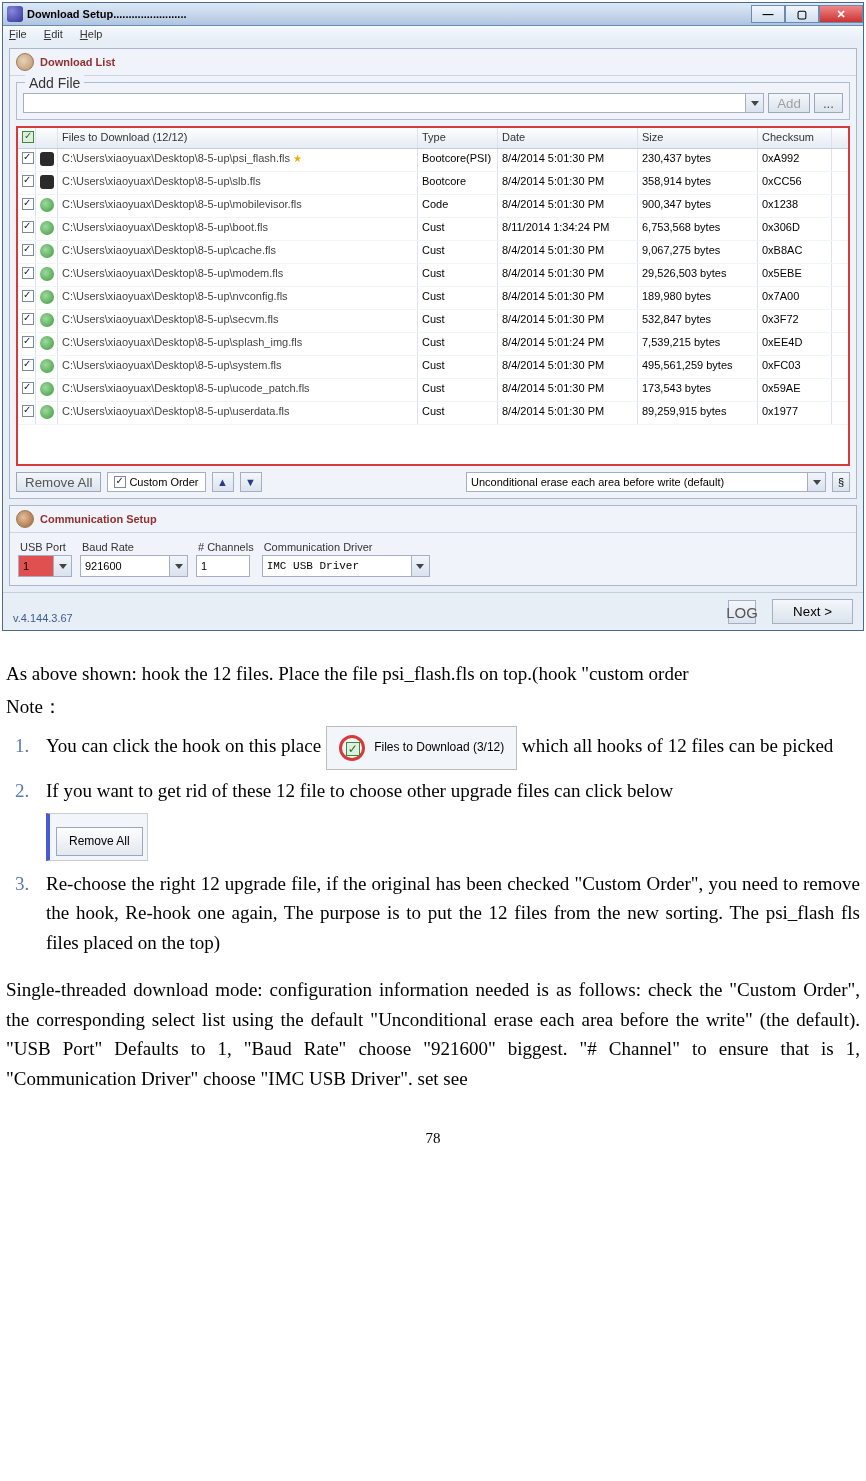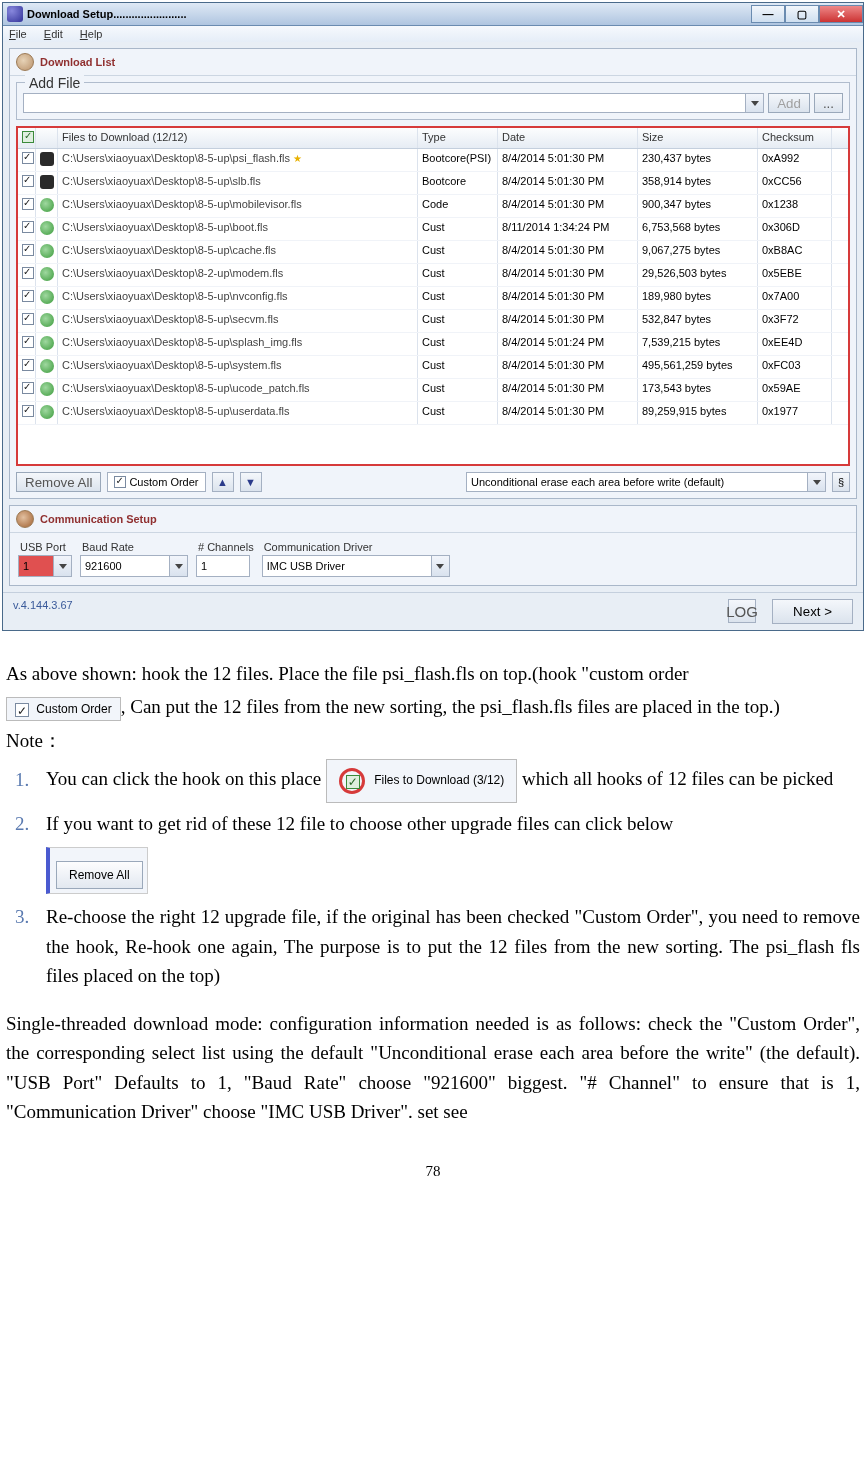--- a/index.html
+++ b/index.html
@@ -175,21 +175,21 @@
     padding: 0 4px; position: relative;
   }
   .combo3.red { background: #e05050; }
   .combo3 .drop3 {
     position: absolute; right: 0; top: 0; height: 100%; width: 18px;
     border-left: 1px solid #a4b0c2;
     background: linear-gradient(#f2f5fb,#d9e2ee);
     display: flex; align-items: center; justify-content: center;
   }
   .footer {
-    display: flex; align-items: flex-start;
+    display: flex; align-items: flex-end;
     padding: 6px 10px;
     border-top: 1px solid #c4cfdd;
   }
   .footer .version { color: #3a5a9a; font-size: 11px; }
   .footer .spacer { flex: 1; }
   .iconbtn {
     width: 28px; height: 24px;
     border: 1px solid #a4b0c2;
     background: linear-gradient(#f4f7fb,#dbe3ed);
     display: flex; align-items: center; justify-content: center;
@@ -357,21 +357,21 @@
             <div><span class="ficon globe"></span></div>
             <div class="cell-file">C:\Users\xiaoyuax\Desktop\8-5-up\cache.fls</div>
             <div>Cust</div>
             <div>8/4/2014 5:01:30 PM</div>
             <div>9,067,275 bytes</div>
             <div>0xB8AC</div>
           </div>
           <div class="trow">
             <div><span class="chk"></span></div>
             <div><span class="ficon globe"></span></div>
-            <div class="cell-file">C:\Users\xiaoyuax\Desktop\8-2-up\modem.fls</div>
+            <div class="cell-file">C:\Users\xiaoyuax\Desktop\8-5-up\modem.fls</div>
             <div>Cust</div>
             <div>8/4/2014 5:01:30 PM</div>
             <div>29,526,503 bytes</div>
             <div>0x5EBE</div>
           </div>
           <div class="trow">
             <div><span class="chk"></span></div>
             <div><span class="ficon globe"></span></div>
             <div class="cell-file">C:\Users\xiaoyuax\Desktop\8-5-up\nvconfig.fls</div>
             <div>Cust</div>
@@ -471,47 +471,41 @@
         </div>
       </div>
       <div class="field">
         <label># Channels</label>
         <div class="combo3" style="width:54px;">
           <span>1</span>
         </div>
       </div>
       <div class="field">
         <label>Communication Driver</label>
-        <div class="combo3" style="width:188px;">
+        <div class="combo3" style="width:168px;font-family:Liberation Mono, monospace;">
           <span>IMC USB Driver</span>
           <div class="drop3">
               <span class="tri-down"></span>
             </div>
         </div>
       </div>
     </div>
   </div>
 
   <div class="footer">
     <span class="version">v.4.144.3.67</span>
     <span class="spacer"></span>
     <div class="iconbtn">LOG</div>
     <button class="nextbtn"><span>Next &gt;</span></button>
   </div>
 </div>
 
 <div class="doc">
   <p class="just">
     <span>As above shown: hook the 12 files. Place the file psi_flash.fls on top.(hook "custom order</span>
-  </p>
-  <p>
-    <span class="inline-img">
-      <span class="chk2 chk-on"></span>
-      <span>Custom Order</span>
-    </span><span>, Can put the 12 files from the new sorting, the psi_flash.fls files are placed in the top.)</span>
   </p>
   <p>Note：</p>
 
   <ol>
     <li>
       <span>You can click the hook on this place </span>
       <span class="inline-img big">
         <span class="redcircle"></span>
         <span>Files to Download (3/12)</span>
       </span>

